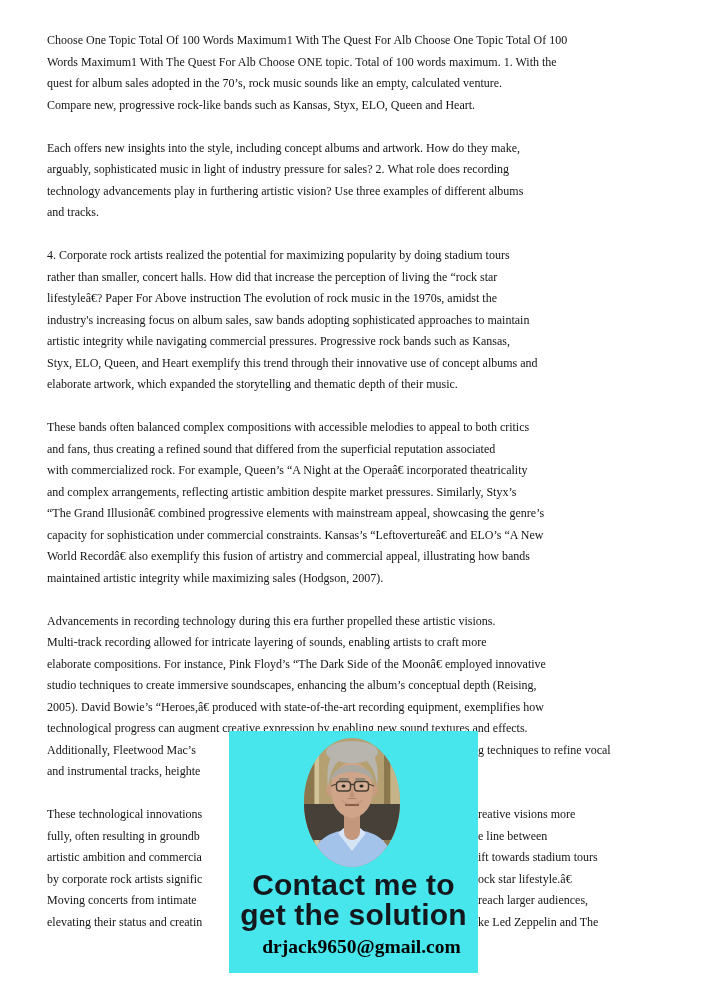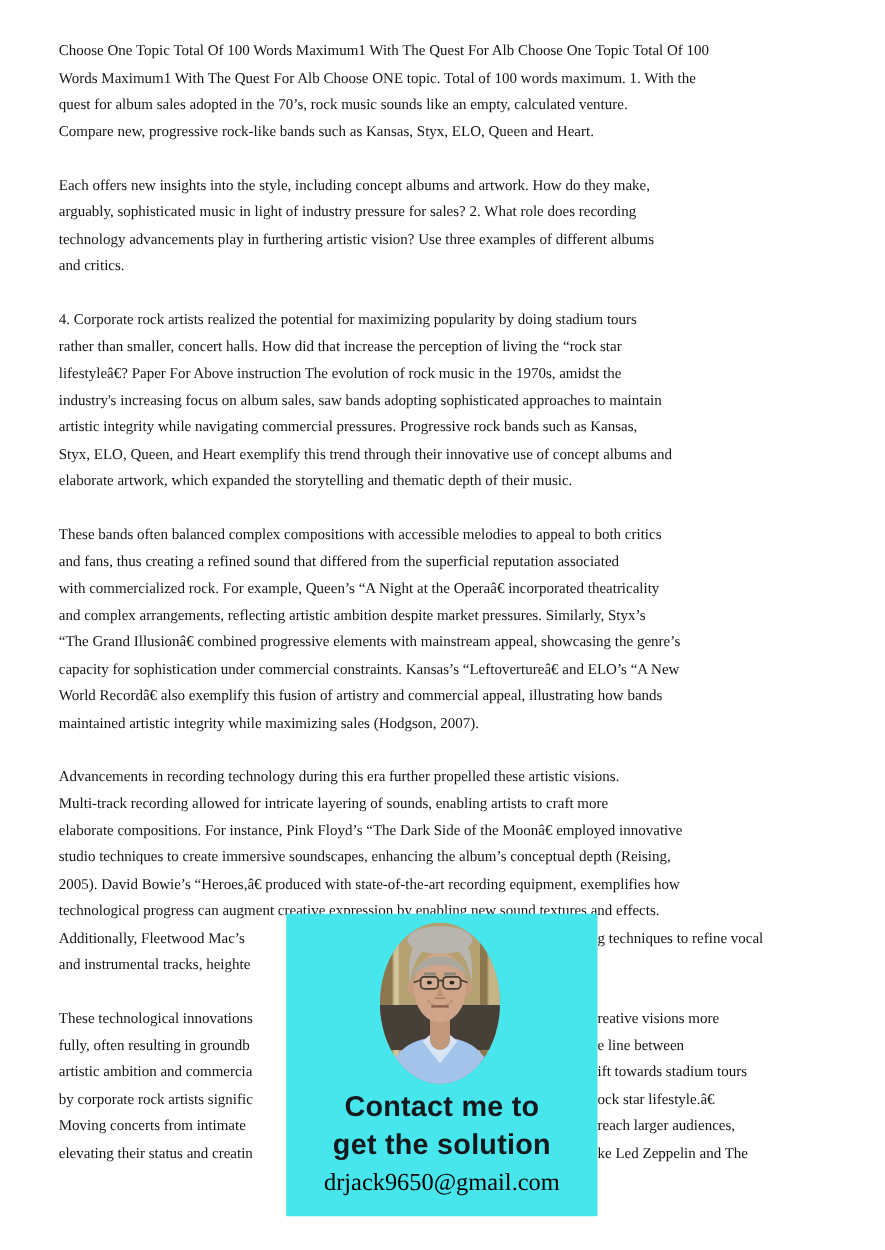--- a/index.html
+++ b/index.html
@@ -7,42 +7,42 @@
         font-family:"Liberation Serif","DejaVu Serif",serif;}
   .doc{position:absolute;left:47px;top:30px;width:618px;
        font-size:12px;line-height:21.5px;}
   .para{margin:0 0 21.5px 0;}
   .line{position:relative;white-space:nowrap;height:21.5px;}
   .rfrag{position:absolute;left:431px;top:0;}
   .card{position:absolute;left:229px;top:731px;width:249px;height:242px;z-index:5;text-align:center;}
   .photo{position:absolute;left:75px;top:7px;width:96px;height:129px;}
   .heading{position:absolute;top:139px;left:0;width:100%;
            font-family:"Liberation Sans","DejaVu Sans",sans-serif;
-           font-weight:800;font-size:23px;line-height:30px;letter-spacing:.2px;}
-  .email{position:absolute;top:203px;left:0;width:100%;
+           font-weight:800;font-size:30px;line-height:30px;letter-spacing:.2px;}
+  .email{position:absolute;top:203px;left:8px;width:100%;
          font-family:"Liberation Serif","DejaVu Serif",serif;
-         font-weight:400;font-size:19.5px;line-height:26px;}
+         font-weight:700;font-size:19.5px;line-height:26px;}
 </style>
 </head>
 <body>
 
 <div class="page">
 
   <div class="doc" id="doc" style="color: rgb(20, 20, 20);">
       <div class="para">
         <div class="line">Choose One Topic Total Of 100 Words Maximum1 With The Quest For Alb Choose One Topic Total Of 100</div>
         <div class="line">Words Maximum1 With The Quest For Alb Choose ONE topic. Total of 100 words maximum. 1. With the</div>
         <div class="line">quest for album sales adopted in the 70’s, rock music sounds like an empty, calculated venture.</div>
         <div class="line">Compare new, progressive rock-like bands such as Kansas, Styx, ELO, Queen and Heart.</div>
       </div>
       <div class="para">
         <div class="line">Each offers new insights into the style, including concept albums and artwork. How do they make,</div>
         <div class="line">arguably, sophisticated music in light of industry pressure for sales? 2. What role does recording</div>
         <div class="line">technology advancements play in furthering artistic vision? Use three examples of different albums</div>
-        <div class="line">and critics.</div>
+        <div class="line">and tracks.</div>
       </div>
       <div class="para">
         <div class="line">4. Corporate rock artists realized the potential for maximizing popularity by doing stadium tours</div>
         <div class="line">rather than smaller, concert halls. How did that increase the perception of living the “rock star</div>
         <div class="line">lifestyleâ€? Paper For Above instruction The evolution of rock music in the 1970s, amidst the</div>
         <div class="line">industry's increasing focus on album sales, saw bands adopting sophisticated approaches to maintain</div>
         <div class="line">artistic integrity while navigating commercial pressures. Progressive rock bands such as Kansas,</div>
         <div class="line">Styx, ELO, Queen, and Heart exemplify this trend through their innovative use of concept albums and</div>
         <div class="line">elaborate artwork, which expanded the storytelling and thematic depth of their music.</div>
       </div>

